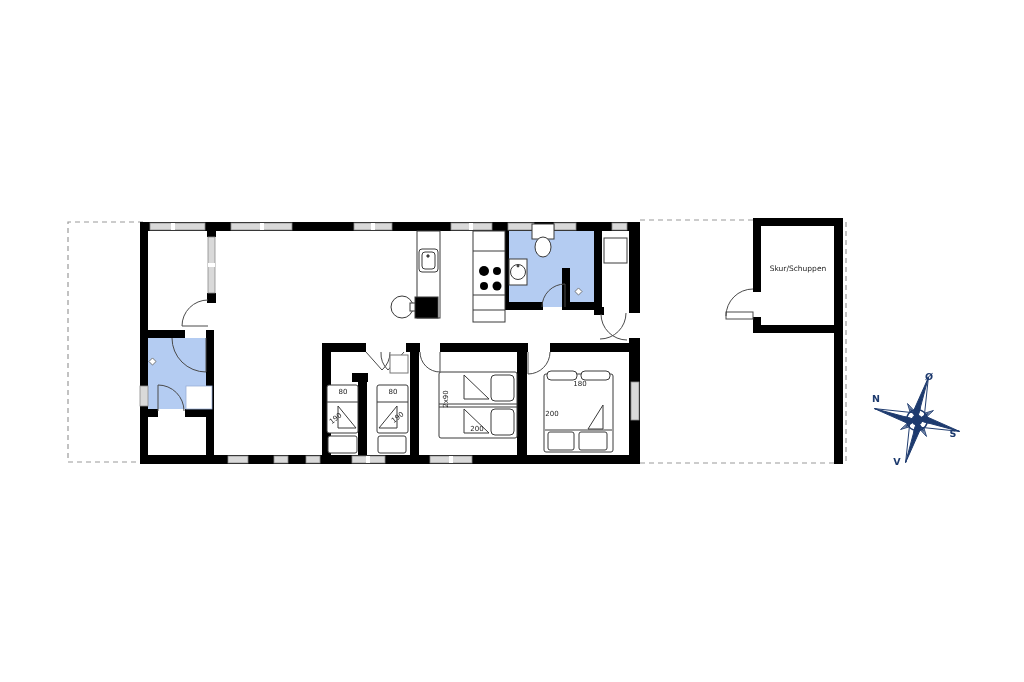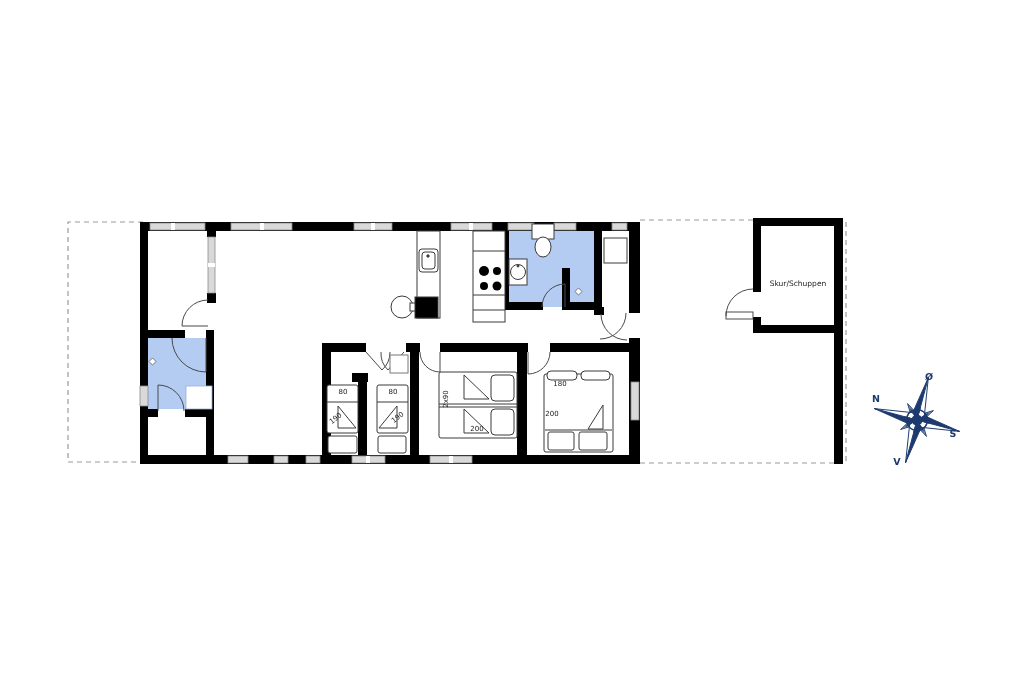--- a/index.html
+++ b/index.html
@@ -242,20 +242,20 @@
     </g>
   </g>
 </svg>
 
   <div class="lbl" style="left:343px;top:392px">80</div>
   <div class="lbl rot" style="left:336px;top:419px">190</div>
   <div class="lbl" style="left:393px;top:392px">80</div>
   <div class="lbl rot" style="left:398px;top:418px">190</div>
   <div class="lbl vert" style="left:446px;top:399px">2x90</div>
   <div class="lbl" style="left:477px;top:429px">200</div>
-  <div class="lbl" style="left:560px;top:384px">180</div>
+  <div class="lbl" style="left:580px;top:384px">180</div>
   <div class="lbl" style="left:552px;top:414px">200</div>
-  <div class="lbl shed" style="left:798px;top:284px">Skur/Schuppen</div>
+  <div class="lbl shed" style="left:798px;top:269px">Skur/Schuppen</div>
   <div class="lbl compass" style="left:929px;top:377px">Ø</div>
   <div class="lbl compass" style="left:876px;top:399px">N</div>
   <div class="lbl compass" style="left:953px;top:434px">S</div>
   <div class="lbl compass" style="left:897px;top:462px">V</div>
 </div>
 
 </body></html>

